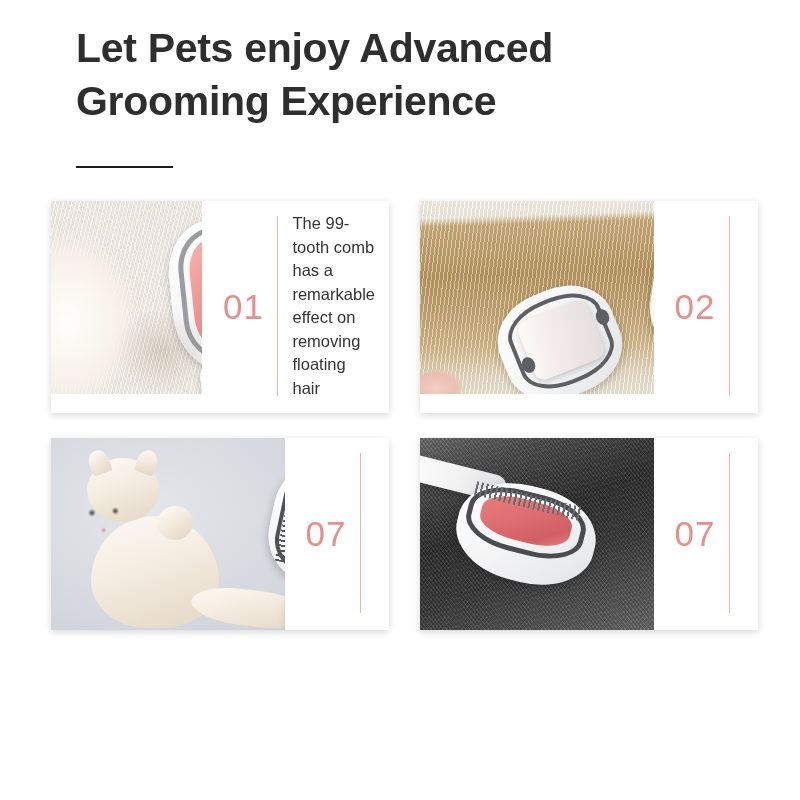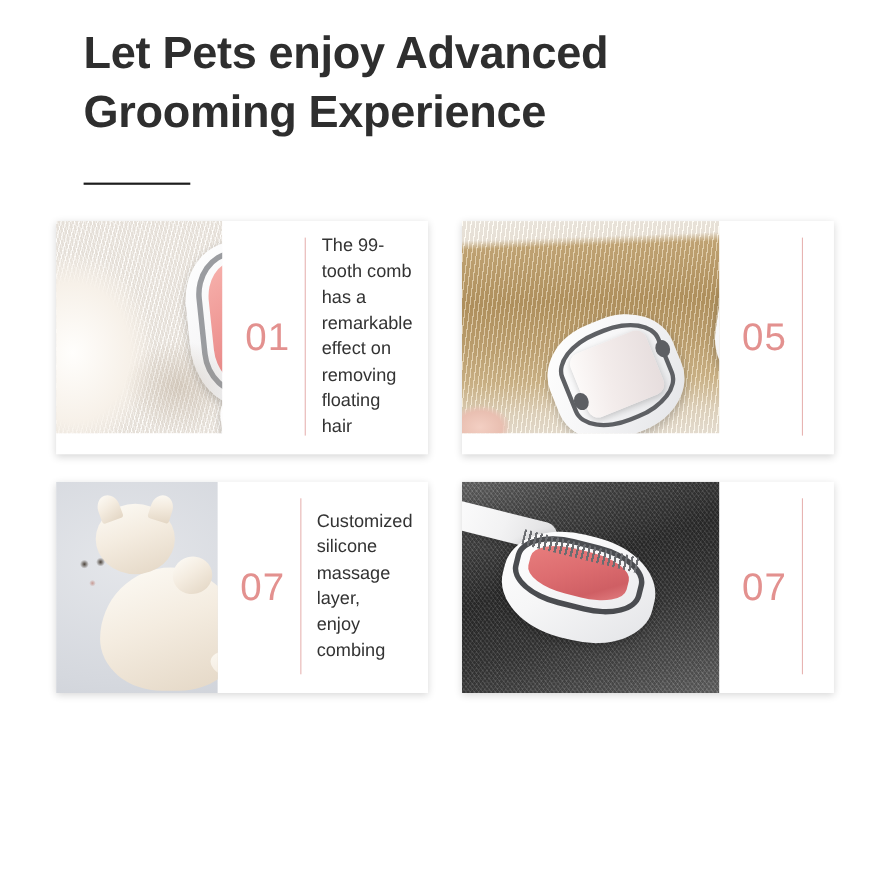--- a/index.html
+++ b/index.html
@@ -255,21 +255,21 @@
       <div class="brush-head" style="left:232px;top:36px;width:78px;height:112px;transform:rotate(8deg);border-radius:44%/38%;"></div>
       <div class="comb-teeth" style="left:282px;top:44px;width:18px;height:92px;transform:rotate(8deg);background-image:repeating-linear-gradient(0deg,#6a6c70 0px,#6a6c70 2px,rgba(0,0,0,0) 2px,rgba(0,0,0,0) 5px);"></div>
       <div class="wipe-roll" style="left:240px;top:22px;width:38px;height:100px;border-radius:8px;background:linear-gradient(100deg,#fdf8f8 0%,#f0e3e4 45%,#e4d4d6 100%);"></div>
       <div class="grey-cap" style="left:252px;top:10px;width:16px;height:18px;background:#55575b;border-radius:3px;transform:rotate(8deg);"></div>
       <div class="pad-pink" style="left:245px;top:112px;width:28px;height:18px;border-radius:40%;"></div>
       <div class="handle" style="left:248px;top:146px;width:34px;height:52px;transform:rotate(8deg);"></div>
 
       <div class="bg" style="background:radial-gradient(ellipse 36px 26px at 7% 97%, #f3cfc3 0%, #e9bfb1 55%, rgba(233,191,177,0) 78%);"></div>
     </div>
     <div class="caption">
-      <div class="caption-num">05</div>
+      <div class="caption-num">02</div>
       <div class="caption-sep"></div>
     </div>
   </div>
 
   <div class="card">
     <div class="photo photo-3">
       <div class="bg bg-studio"></div>
 
       <div class="cat-body" style="left:40px;top:78px;width:128px;height:112px;border-radius:50% 50% 44% 44%/58% 58% 42% 42%;"></div>
       <div class="cat-body" style="left:36px;top:20px;width:72px;height:64px;border-radius:50%;"></div>
@@ -282,23 +282,20 @@
       <div class="brush-head" style="left:220px;top:26px;width:100px;height:120px;transform:rotate(12deg);border-radius:46%/40%;"></div>
       <div class="ring-teeth" style="left:228px;top:30px;width:86px;height:110px;transform:rotate(12deg);border-color:#4f5155;border-width:4px;"></div>
       <div class="comb-teeth" style="left:232px;top:44px;width:24px;height:82px;transform:rotate(12deg);background-image:repeating-linear-gradient(0deg,#53555a 0px,#53555a 2px,rgba(0,0,0,0) 2px,rgba(0,0,0,0) 5px);"></div>
       <div class="pad-pink pad-pink-deep" style="left:264px;top:36px;width:48px;height:100px;transform:rotate(12deg);border-radius:40%/26%;"></div>
       <div class="grey-cap" style="left:276px;top:22px;width:18px;height:12px;transform:rotate(12deg);background:#6d6f73;"></div>
       <div class="handle" style="left:238px;top:140px;width:38px;height:54px;transform:rotate(12deg);"></div>
     </div>
     <div class="caption">
       <div class="caption-num">07</div>
       <div class="caption-sep"></div>
-      <div class="caption-text">Customized silicone
-massage layer,
-enjoy combing</div>
     </div>
   </div>
 
   <div class="card">
     <div class="photo photo-3">
       <div class="bg bg-sofa"></div>
       <div class="sofa-tex"></div>
 
       <div class="handle" style="left:-24px;top:26px;width:112px;height:26px;transform:rotate(14deg);border-radius:14px;"></div>
       <div class="brush-head" style="left:36px;top:48px;width:140px;height:96px;transform:rotate(14deg);border-radius:46%/46%;"></div>

